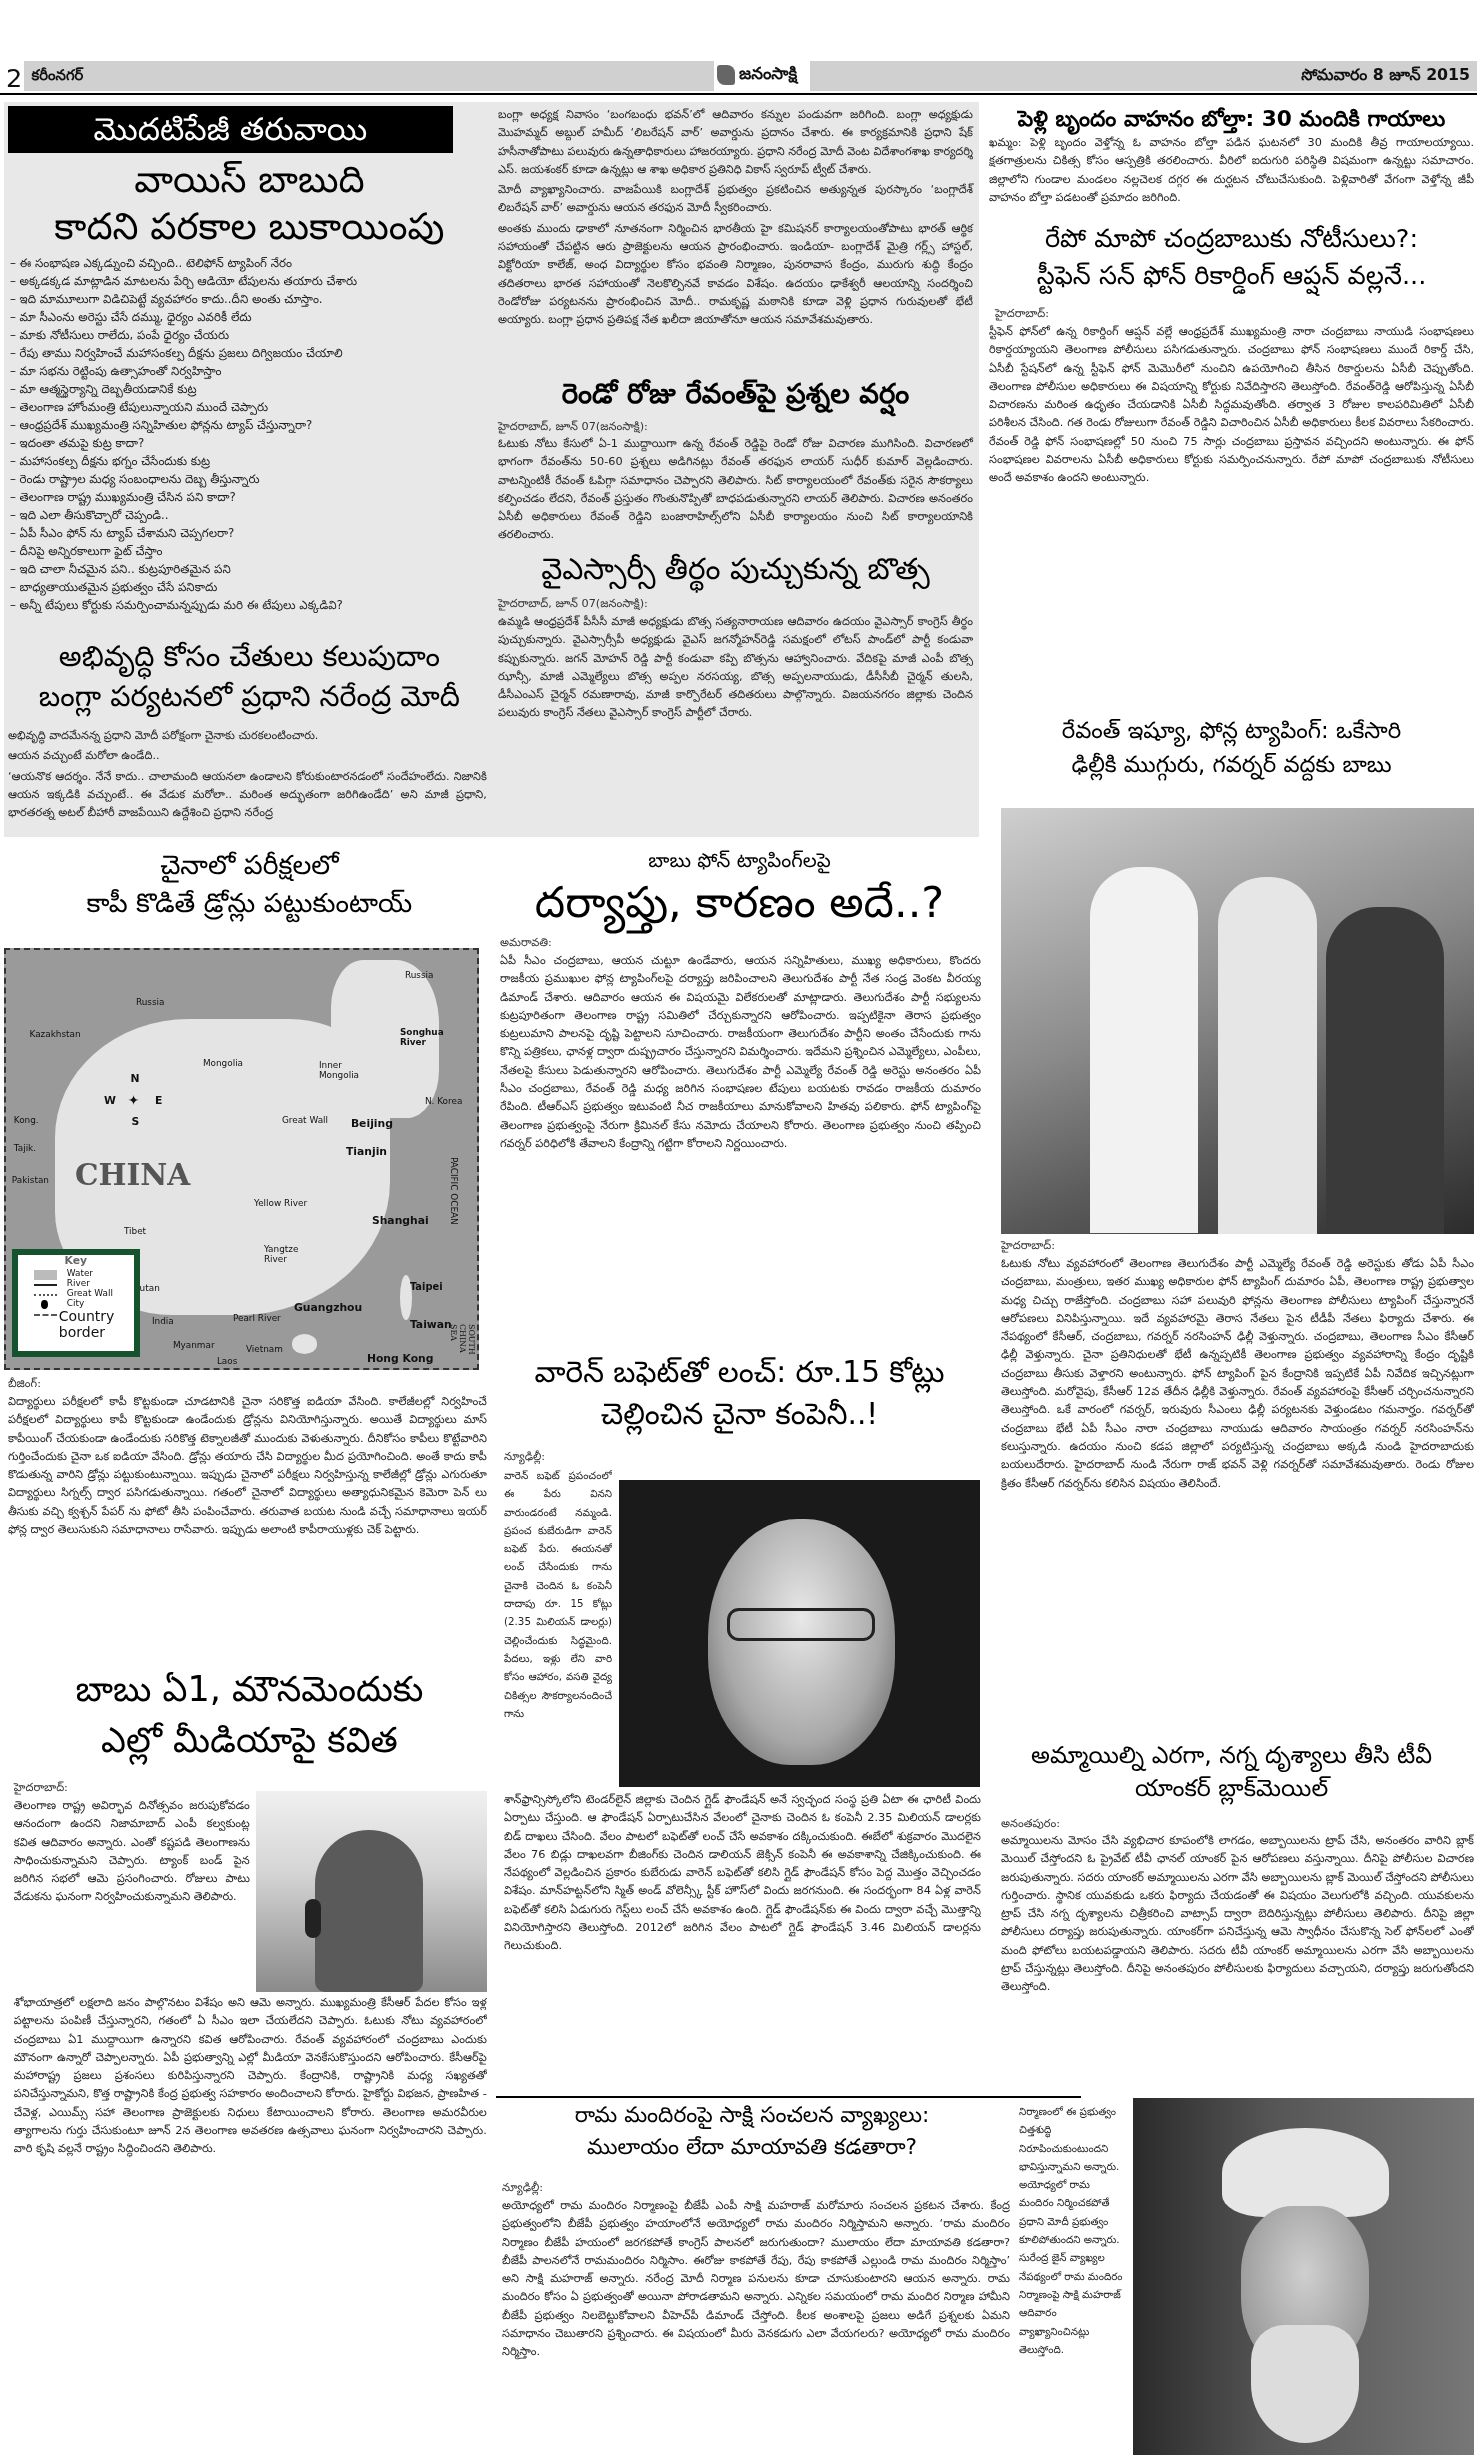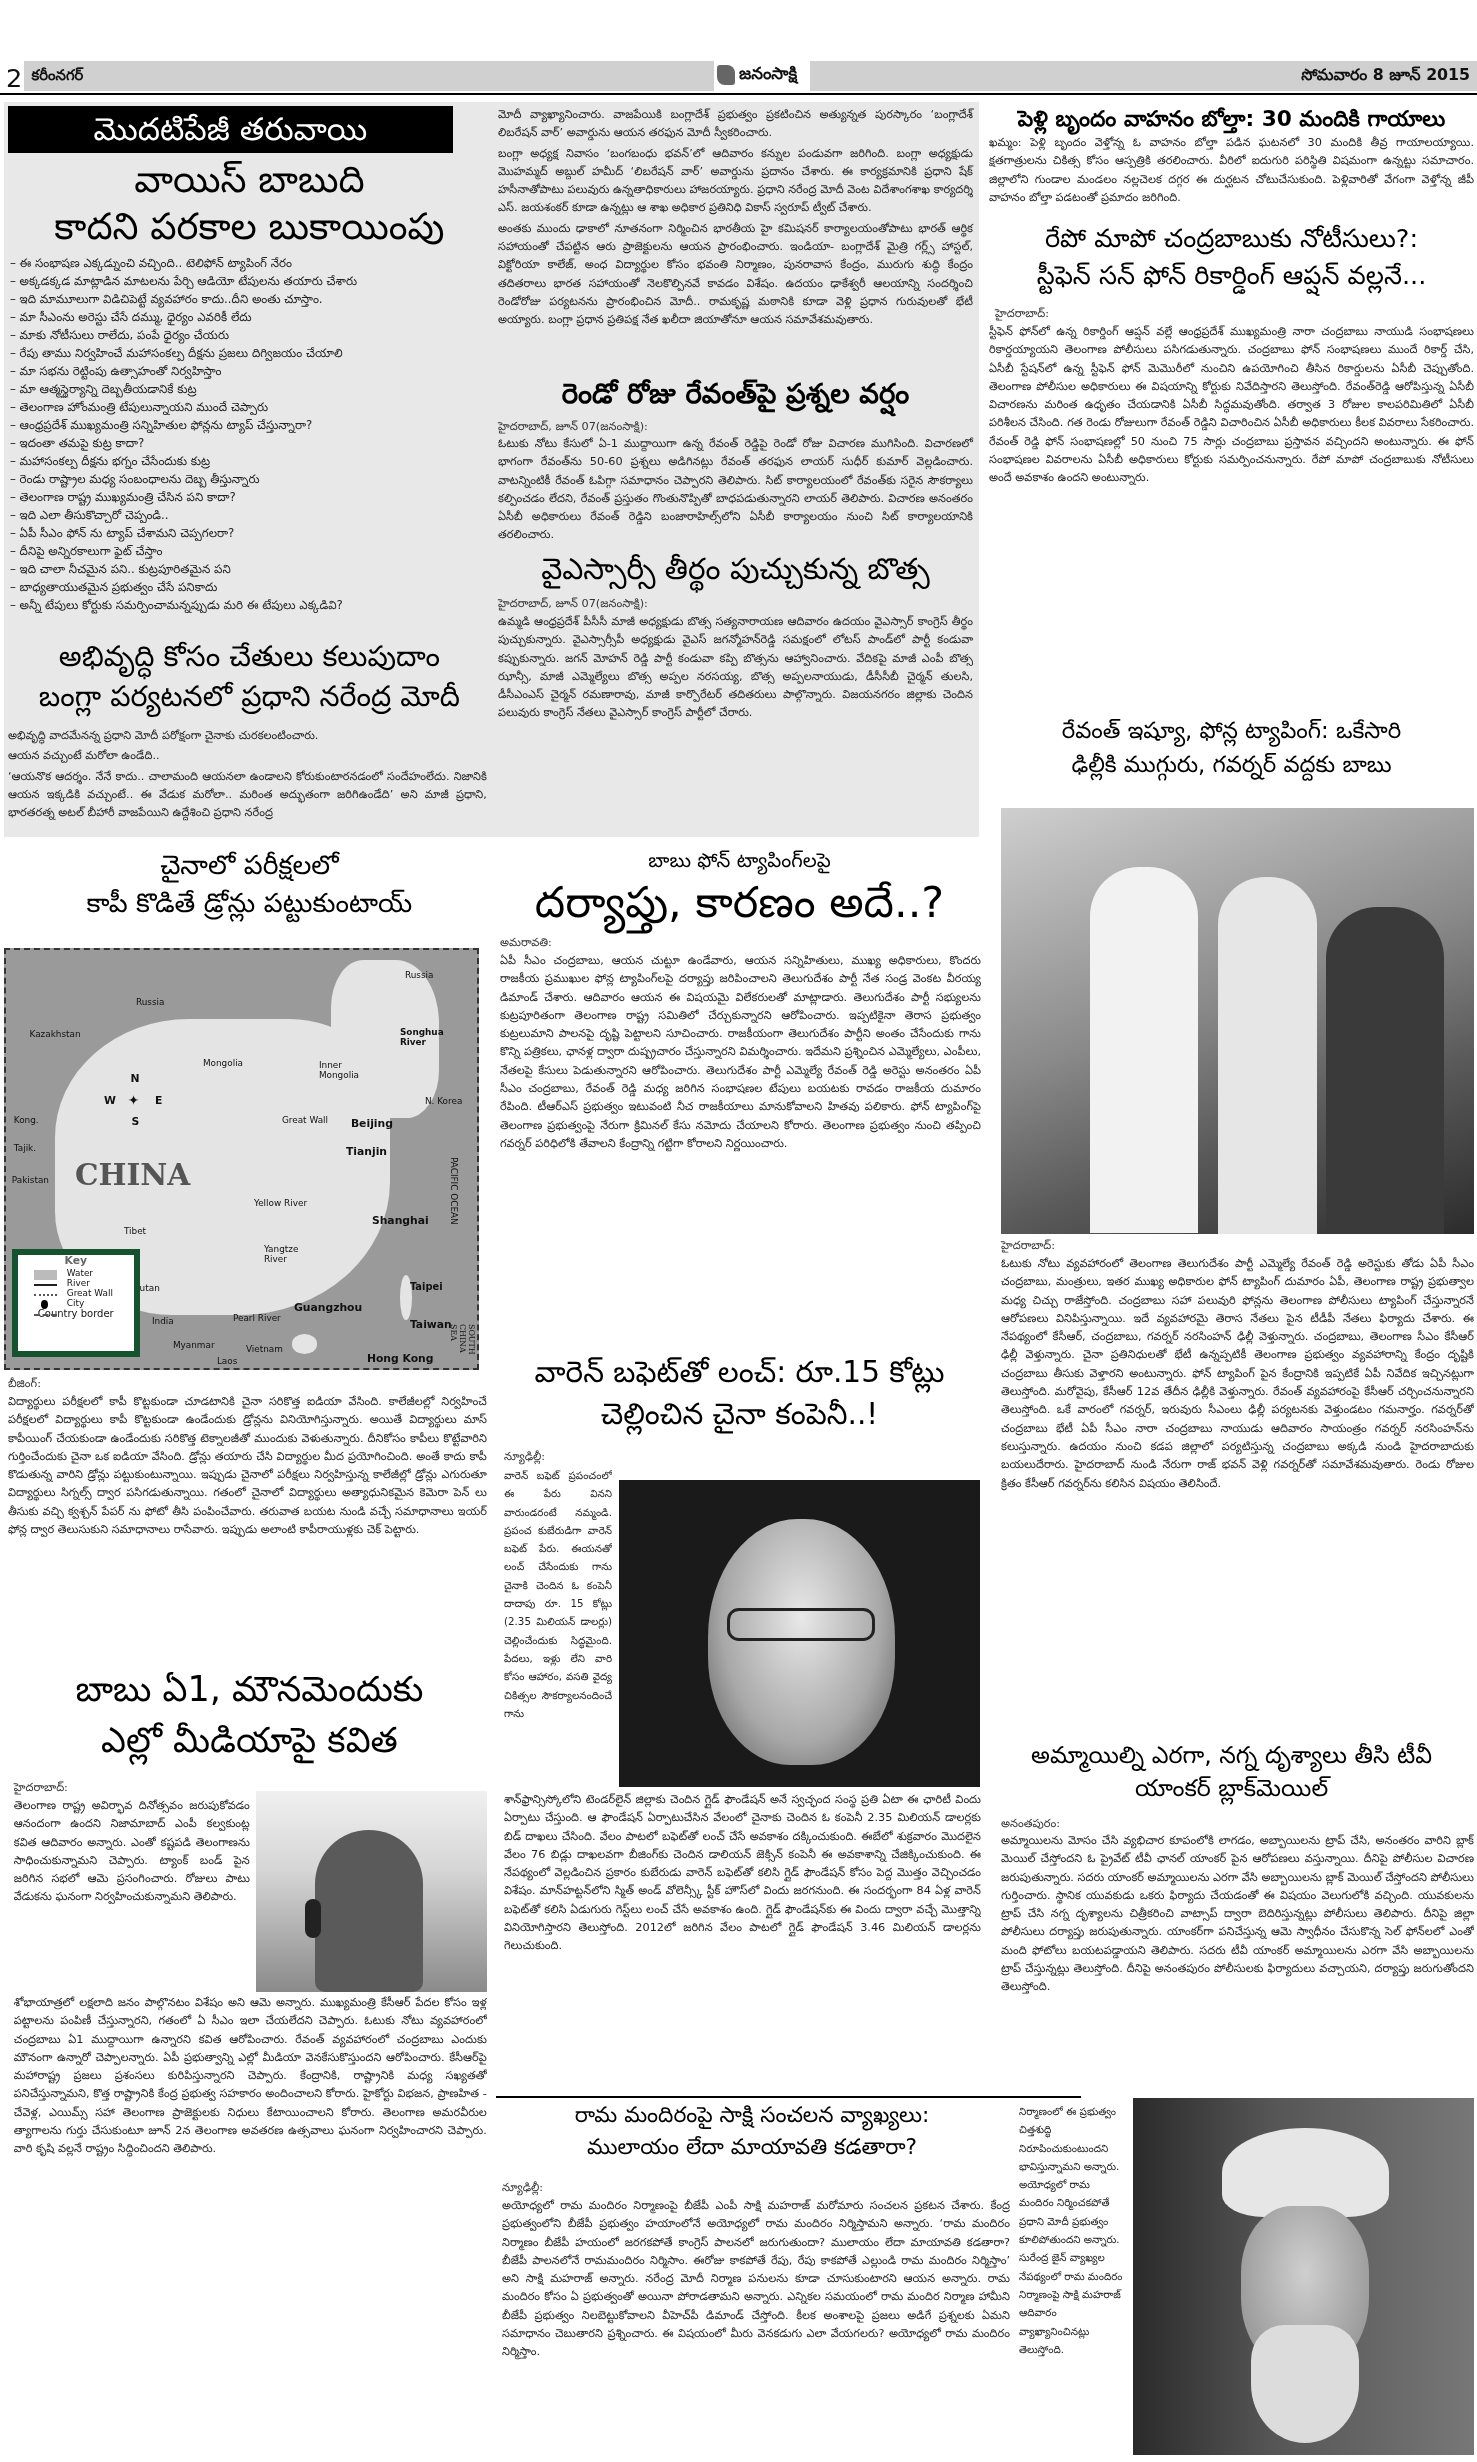--- a/index.html
+++ b/index.html
@@ -64,22 +64,22 @@
 
 <div class="abs hl" style="left:7.9px;top:640px;width:483px;font-size:28.6px;">అభివృద్ధి కోసం చేతులు కలుపుదాం</div>
 <div class="abs hl" style="left:7.9px;top:680px;width:483px;font-size:28.6px;">బంగ్లా పర్యటనలో ప్రధాని నరేంద్ర మోదీ</div>
 <div class="abs body-text" style="left:7.9px;top:727px;width:479px;">
   <p class="p">అభివృద్ధి వాదమేనన్న ప్రధాని మోదీ పరోక్షంగా చైనాకు చురకలంటించారు.</p>
   <p class="p">ఆయన వచ్చుంటే మరోలా ఉండేది..</p>
   <p class="p">‘ఆయనొక ఆదర్శం. నేనే కాదు.. చాలామంది ఆయనలా ఉండాలని కోరుకుంటారనడంలో సందేహంలేదు. నిజానికి ఆయన ఇక్కడికి వచ్చుంటే.. ఈ వేడుక మరోలా.. మరింత అద్భుతంగా జరిగిఉండేది’ అని మాజీ ప్రధాని, భారతరత్న అటల్ బీహారీ వాజపేయిని ఉద్దేశించి ప్రధాని నరేంద్ర</p>
 </div>
 
 <div class="abs body-text" style="left:498px;top:106px;width:475px;">
+  <p class="p">బంగ్లా అధ్యక్ష నివాసం ‘బంగబంధు భవన్’లో ఆదివారం కన్నుల పండువగా జరిగింది. బంగ్లా అధ్యక్షుడు మొహమ్మద్ అబ్దుల్ హమీద్ ‘లిబరేషన్ వార్’ అవార్డును ప్రదానం చేశారు. ఈ కార్యక్రమానికి ప్రధాని షేక్ హసీనాతోపాటు పలువురు ఉన్నతాధికారులు హాజరయ్యారు. ప్రధాని నరేంద్ర మోదీ వెంట విదేశాంగశాఖ కార్యదర్శి ఎస్. జయశంకర్ కూడా ఉన్నట్లు ఆ శాఖ అధికార ప్రతినిధి వికాస్ స్వరూప్ ట్వీట్ చేశారు.</p>
   <p class="p">మోదీ వ్యాఖ్యానించారు. వాజపేయికి బంగ్లాదేశ్ ప్రభుత్వం ప్రకటించిన అత్యున్నత పురస్కారం ‘బంగ్లాదేశ్ లిబరేషన్ వార్’ అవార్డును ఆయన తరఫున మోదీ స్వీకరించారు.</p>
-  <p class="p">బంగ్లా అధ్యక్ష నివాసం ‘బంగబంధు భవన్’లో ఆదివారం కన్నుల పండువగా జరిగింది. బంగ్లా అధ్యక్షుడు మొహమ్మద్ అబ్దుల్ హమీద్ ‘లిబరేషన్ వార్’ అవార్డును ప్రదానం చేశారు. ఈ కార్యక్రమానికి ప్రధాని షేక్ హసీనాతోపాటు పలువురు ఉన్నతాధికారులు హాజరయ్యారు. ప్రధాని నరేంద్ర మోదీ వెంట విదేశాంగశాఖ కార్యదర్శి ఎస్. జయశంకర్ కూడా ఉన్నట్లు ఆ శాఖ అధికార ప్రతినిధి వికాస్ స్వరూప్ ట్వీట్ చేశారు.</p>
   <p class="p">అంతకు ముందు ఢాకాలో నూతనంగా నిర్మించిన భారతీయ హై కమిషనర్ కార్యాలయంతోపాటు భారత్ ఆర్థిక సహాయంతో చేపట్టిన ఆరు ప్రాజెక్టులను ఆయన ప్రారంభించారు. ఇండియా- బంగ్లాదేశ్ మైత్రి గర్ల్స్ హాస్టల్, విక్టోరియా కాలేజ్, అంధ విద్యార్థుల కోసం భవంతి నిర్మాణం, పునరావాస కేంద్రం, మురుగు శుద్ధి కేంద్రం తదితరాలు భారత సహాయంతో నెలకొల్పినవే కావడం విశేషం. ఉదయం ఢాకేశ్వరీ ఆలయాన్ని సందర్శించి రెండోరోజు పర్యటనను ప్రారంభించిన మోదీ.. రామకృష్ణ మఠానికి కూడా వెళ్లి ప్రధాన గురువులతో భేటీ అయ్యారు. బంగ్లా ప్రధాన ప్రతిపక్ష నేత ఖలీదా జియాతోనూ ఆయన సమావేశమవుతారు.</p>
 </div>
 <div class="abs hl" style="left:498px;top:378px;width:475px;font-size:27.6px;font-weight:bold;">రెండో రోజు రేవంత్‌పై ప్రశ్నల వర్షం</div>
 <div class="abs dateline" style="left:498px;top:418px;">హైదరాబాద్, జూన్ 07(జనంసాక్షి):</div>
 <div class="abs body-text" style="left:498px;top:435px;width:475px;">ఓటుకు నోటు కేసులో ఏ-1 ముద్దాయిగా ఉన్న రేవంత్ రెడ్డిపై రెండో రోజు విచారణ ముగిసింది. విచారణలో భాగంగా రేవంత్‌ను 50-60 ప్రశ్నలు అడిగినట్లు రేవంత్ తరఫున లాయర్ సుధీర్ కుమార్ వెల్లడించారు. వాటన్నింటికీ రేవంత్ ఓపిగ్గా సమాధానం చెప్పారని తెలిపారు. సిట్ కార్యాలయంలో రేవంత్‌కు సరైన సౌకర్యాలు కల్పించడం లేదని, రేవంత్ ప్రస్తుతం గొంతునొప్పితో బాధపడుతున్నారని లాయర్ తెలిపారు. విచారణ అనంతరం ఏసీబీ అధికారులు రేవంత్ రెడ్డిని బంజారాహిల్స్‌లోని ఏసీబీ కార్యాలయం నుంచి సిట్ కార్యాలయానికి తరలించారు.</div>
 <div class="abs hl" style="left:498px;top:552px;width:475px;font-size:29.6px;">వైఎస్సార్సీ తీర్థం పుచ్చుకున్న బొత్స</div>
 <div class="abs dateline" style="left:498px;top:595px;">హైదరాబాద్, జూన్ 07(జనంసాక్షి):</div>
 <div class="abs body-text" style="left:498px;top:613px;width:475px;">ఉమ్మడి ఆంధ్రప్రదేశ్ పీసీసీ మాజీ అధ్యక్షుడు బొత్స సత్యనారాయణ ఆదివారం ఉదయం వైఎస్సార్ కాంగ్రెస్ తీర్థం పుచ్చుకున్నారు. వైఎస్సార్సీపీ అధ్యక్షుడు వైఎస్ జగన్మోహన్‌రెడ్డి సమక్షంలో లోటస్ పాండ్‌లో పార్టీ కండువా కప్పుకున్నారు. జగన్ మోహన్ రెడ్డి పార్టీ కండువా కప్పి బొత్సను ఆహ్వానించారు. వేదికపై మాజీ ఎంపీ బొత్స ఝాన్సీ, మాజీ ఎమ్మెల్యేలు బొత్స అప్పల నరసయ్య, బొత్స అప్పలనాయుడు, డీసీసీబీ చైర్మన్ తులసి, డీసీఎంఎస్ చైర్మన్ రమణారావు, మాజీ కార్పొరేటర్ తదితరులు పాల్గొన్నారు. విజయనగరం జిల్లాకు చెందిన పలువురు కాంగ్రెస్ నేతలు వైఎస్సార్ కాంగ్రెస్ పార్టీలో చేరారు.</div>
 
 <div class="abs hl" style="left:989px;top:106px;width:485px;font-size:21.7px;font-weight:bold;">పెళ్లి బృందం వాహనం బోల్తా: 30 మందికి గాయాలు</div>
@@ -149,21 +149,21 @@
   <span class="abs" style="left:240px;top:394px;font-size:8.9px;">Vietnam</span>
   <span class="abs" style="left:361px;top:402px;font-size:10.8px;font-weight:bold;">Hong Kong</span>
 
   <span class="abs" style="left:443px;top:374px;font-size:7.9px;font-family:'DejaVu Serif',serif;writing-mode:vertical-rl;">SOUTH CHINA SEA</span>
   <div class="abs" style="left:5.9px;top:299px;width:128px;height:108px;background:#fff;border:6px solid #14532d;">
     <div class="hl" style="font-size:10.8px;font-weight:bold;color:#666;">Key</div>
     <div style="font-size:8.9px;padding-left:49px;position:relative;"><span style="position:absolute;left:15.8px;top:2px;width:23.6px;height:9.9px;background:#bbb;"></span><span>Water</span></div>
     <div style="font-size:8.9px;padding-left:49px;position:relative;"><span style="position:absolute;left:15.8px;top:5.9px;width:23.6px;height:2px;background:#222;"></span><span>River</span></div>
     <div style="font-size:8.9px;padding-left:49px;position:relative;"><span style="position:absolute;left:15.8px;top:5.9px;width:23.6px;border-top:2px dotted #555;"></span><span>Great Wall</span></div>
     <div style="font-size:8.9px;padding-left:49px;position:relative;"><span style="position:absolute;left:23.6px;top:2px;width:6.9px;height:8.9px;background:#000;border-radius:50%;"></span><span>City</span></div>
-    <div style="font-size:10px;padding-left:20px;position:relative;"><span style="position:absolute;left:15.8px;top:5.9px;width:23.6px;border-top:2px dashed #555;"></span><span>Country border</span></div>
+    <div style="font-size:14px;padding-left:41px;position:relative;"><span style="position:absolute;left:15.8px;top:5.9px;width:23.6px;border-top:2px dashed #555;"></span><span>Country border</span></div>
   </div>
 </div>
 <div class="abs dateline" style="left:7.9px;top:1375px;">బీజింగ్:</div>
 <div class="abs body-text" style="left:7.9px;top:1393px;width:479px;height:258px;overflow:hidden;">విద్యార్థులు పరీక్షలలో కాపీ కొట్టకుండా చూడటానికి చైనా సరికొత్త ఐడియా వేసింది. కాలేజీలల్లో నిర్వహించే పరీక్షలలో విద్యార్థులు కాపీ కొట్టకుండా ఉండేందుకు డ్రోన్లను వినియోగిస్తున్నారు. అయితే విద్యార్థులు మాస్ కాపీయింగ్ చేయకుండా ఉండేందుకు సరికొత్త టెక్నాలజీతో ముందుకు వెళుతున్నారు. దీనికోసం కాపీలు కొట్టేవారిని గుర్తించేందుకు చైనా ఒక ఐడియా వేసింది. డ్రోన్లు తయారు చేసి విద్యార్థుల మీద ప్రయోగించింది. అంతే కాదు కాపీ కొడుతున్న వారిని డ్రోన్లు పట్టుకుంటున్నాయి. ఇప్పుడు చైనాలో పరీక్షలు నిర్వహిస్తున్న కాలేజీల్లో డ్రోన్లు ఎగురుతూ విద్యార్థులు సిగ్నల్స్ ద్వార పసిగడుతున్నాయి. గతంలో చైనాలో విద్యార్థులు అత్యాధునికమైన కెమెరా పెన్ లు తీసుకు వచ్చి క్వశ్చన్ పేపర్ ను ఫోటో తీసి పంపించేవారు. తరువాత బయట నుండి వచ్చే సమాధానాలు ఇయర్ ఫోన్ల ద్వార తెలుసుకుని సమాధానాలు రాసేవారు. ఇప్పుడు అలాంటి కాపీరాయుళ్లకు చెక్ పెట్టారు.</div>
 
 <div class="abs hl" style="left:7.9px;top:1669px;width:483px;font-size:35px;">బాబు ఏ1, మౌనమెందుకు</div>
 <div class="abs hl" style="left:7.9px;top:1720px;width:483px;font-size:35px;">ఎల్లో మీడియాపై కవిత</div>
 <div class="abs dateline" style="left:13.8px;top:1779px;">హైదరాబాద్:</div>
 <div class="abs body-text" style="left:13.8px;top:1797px;width:236px;height:197px;overflow:hidden;">తెలంగాణ రాష్ట్ర అవిర్భావ దినోత్సవం జరుపుకోవడం ఆనందంగా ఉందని నిజామాబాద్ ఎంపీ కల్వకుంట్ల కవిత ఆదివారం అన్నారు. ఎంతో కష్టపడి తెలంగాణను సాధించుకున్నామని చెప్పారు. ట్యాంక్ బండ్ పైన జరిగిన సభలో ఆమె ప్రసంగించారు. రోజులు పాటు వేడుకను ఘనంగా నిర్వహించుకున్నామని తెలిపారు.</div>
 <div class="abs photo" style="left:256px;top:1791px;width:231px;height:201px;background:linear-gradient(180deg,#f0f0f0,#d5d5d5 40%,#8a8a8a);">

